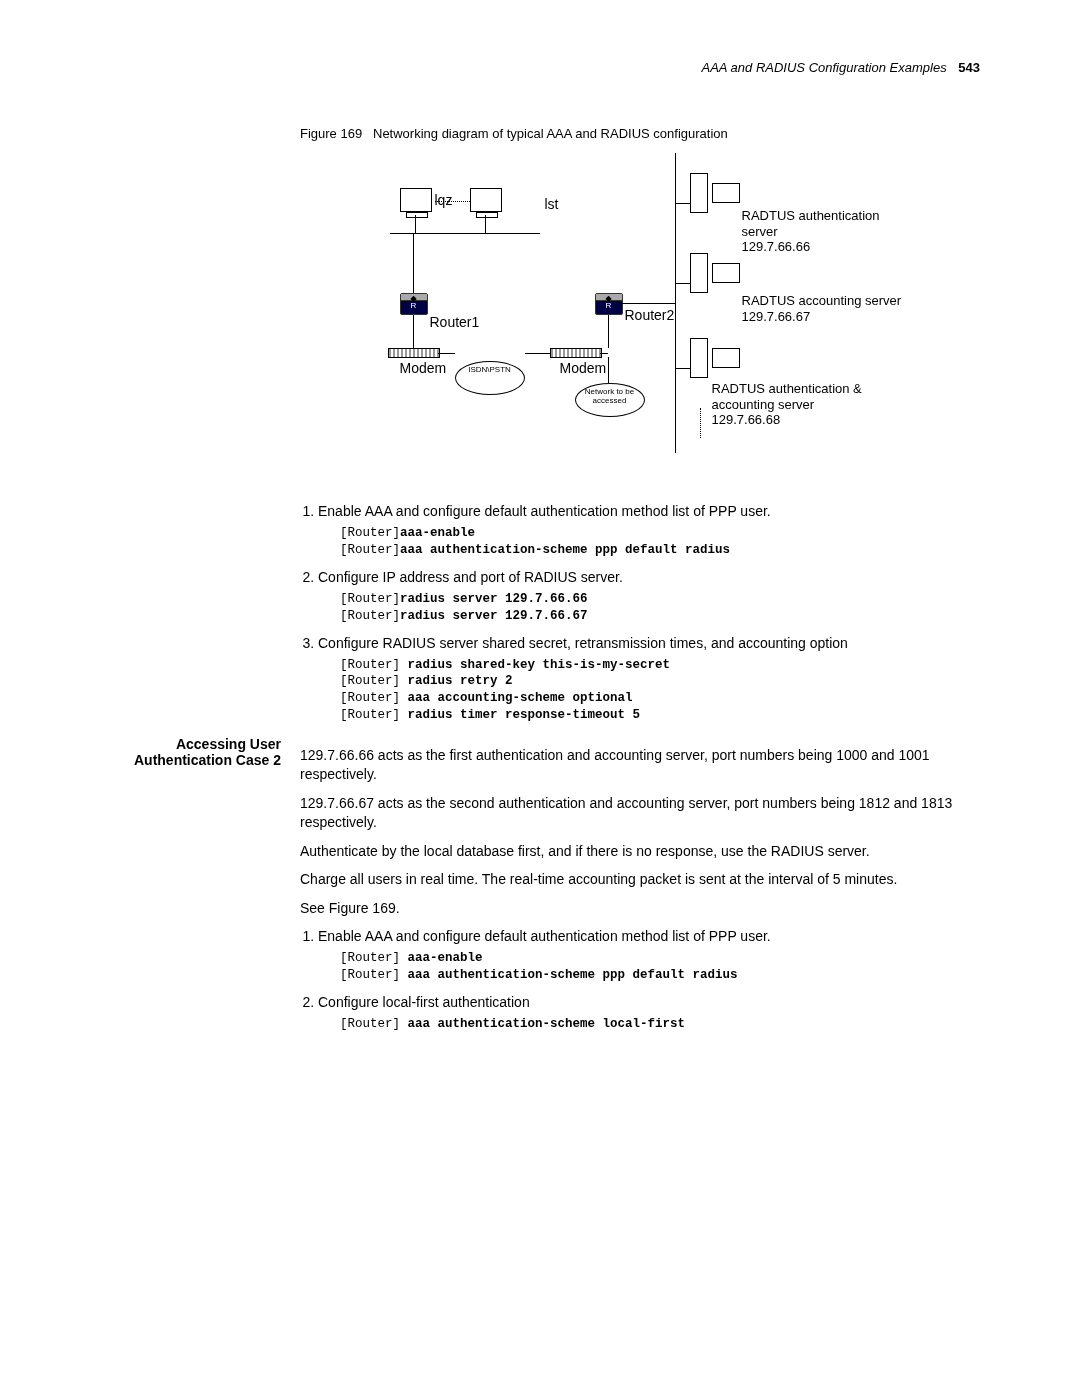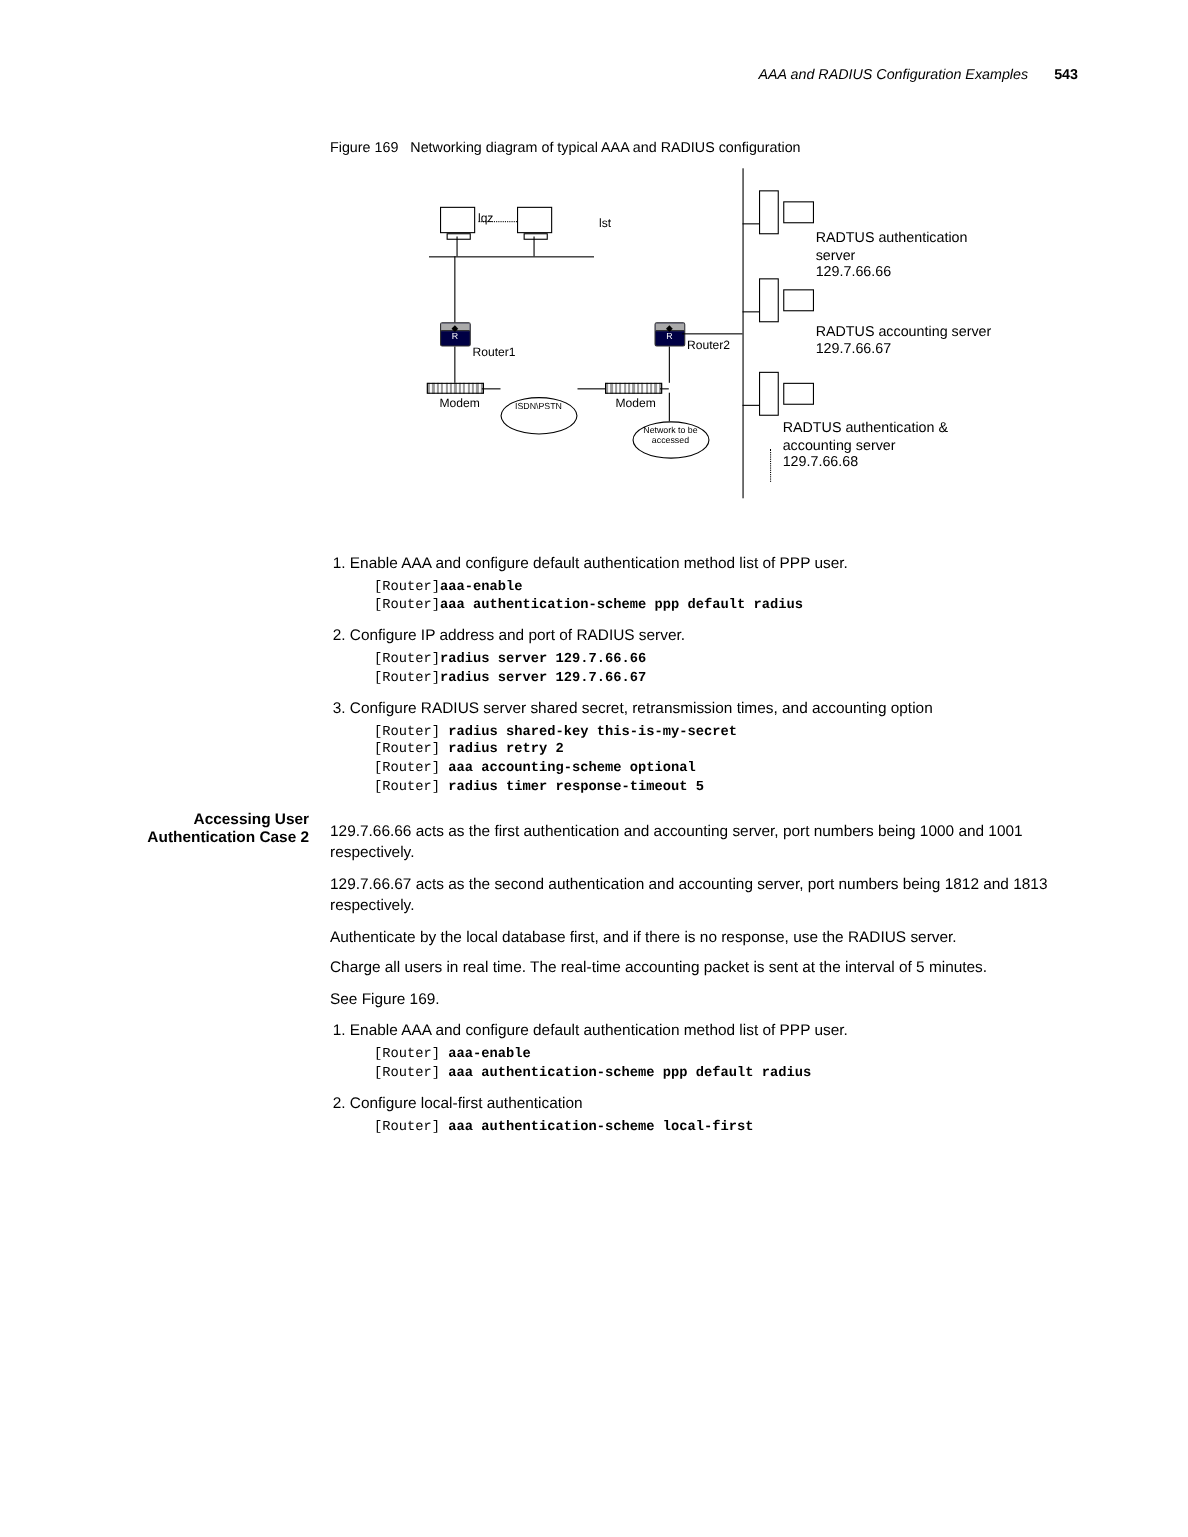--- a/index.html
+++ b/index.html
@@ -15,21 +15,21 @@
 }
 .header-row {
   text-align: right;
   font-style: italic;
   font-size: 13px;
   margin-bottom: 40px;
 }
 .header-row .pagenum {
   font-style: normal;
   font-weight: bold;
-  margin-left: 20px;
+  margin-left: 8px;
 }
 .sidebar-col {
   width: 180px;
   vertical-align: top;
   text-align: right;
   padding-right: 18px;
   font-weight: bold;
 }
 .main-col {
   vertical-align: top;
@@ -51,21 +51,21 @@
 .db-vline { position:absolute; width:1px; background:#000; }
 .db-hline { position:absolute; height:1px; background:#000; }
 .pc { width:30px; height:22px; border:1px solid #000; position:relative; background:#fff; }
 .pc::after { content:""; position:absolute; left:5px; top:23px; width:20px; height:4px; border:1px solid #000; }
 .srv { width:16px; height:38px; border:1px solid #000; background:#fff; }
 .mon { width:26px; height:18px; border:1px solid #000; background:#fff; margin-left:4px;}
 .router { width:26px; height:20px; background:#004; border:1px solid #333; border-radius:2px; color:#fff; font-size:8px; text-align:center; line-height:10px; }
 .router .top { background:#aaa; height:6px; border-bottom:1px solid #333; font-size:8px; color:#000;}
 .modem { width:50px; height:8px; border:1px solid #000; background:repeating-linear-gradient(90deg,#999,#999 2px,#fff 2px,#fff 4px); }
 .cloud { width:70px; height:34px; border:1px solid #000; border-radius:50%; background:#fff; font-size:8px; text-align:center; padding-top:4px; box-sizing:border-box; }
-.dlabel { position:absolute; font-size:11px; }
+.dlabel { position:absolute; font-size:14px; }
 .srvlabel { position:absolute; font-size:13px; line-height:1.2; }
 .abs { position:absolute; }
 
 ol.numlist {
   list-style: decimal;
   padding-left: 18px;
   margin: 10px 0;
 }
 ol.numlist > li {
   margin-bottom: 10px;

